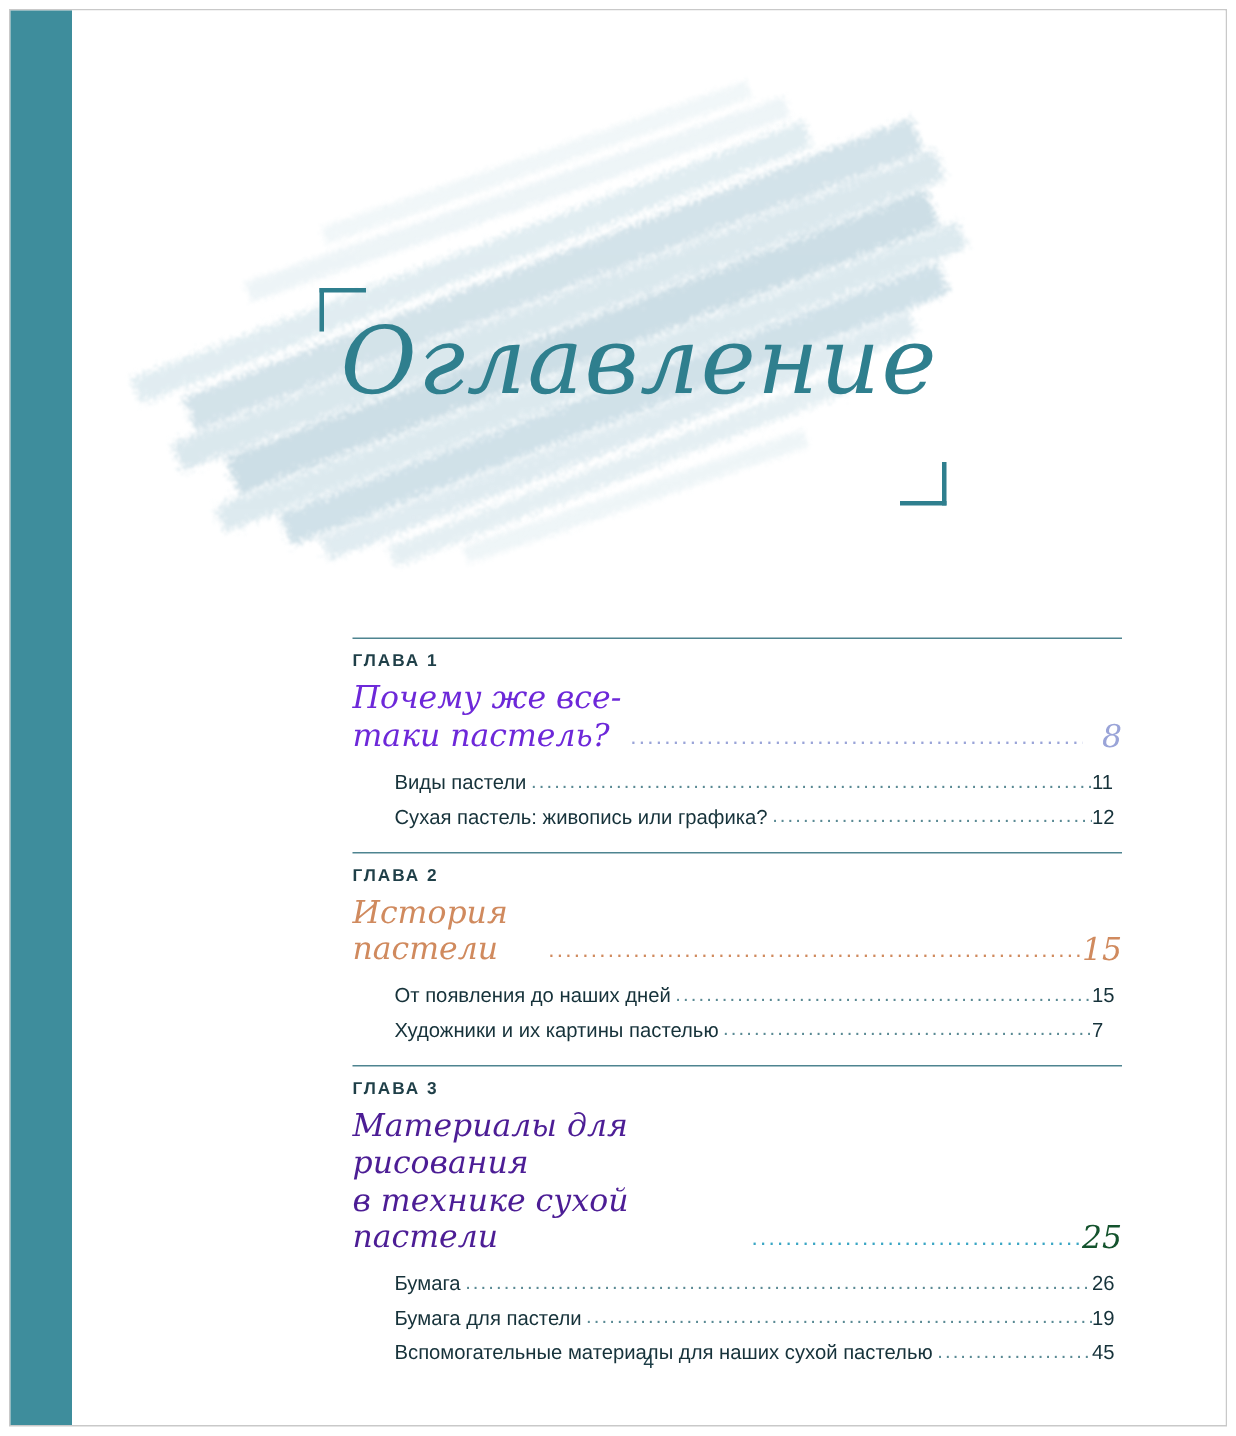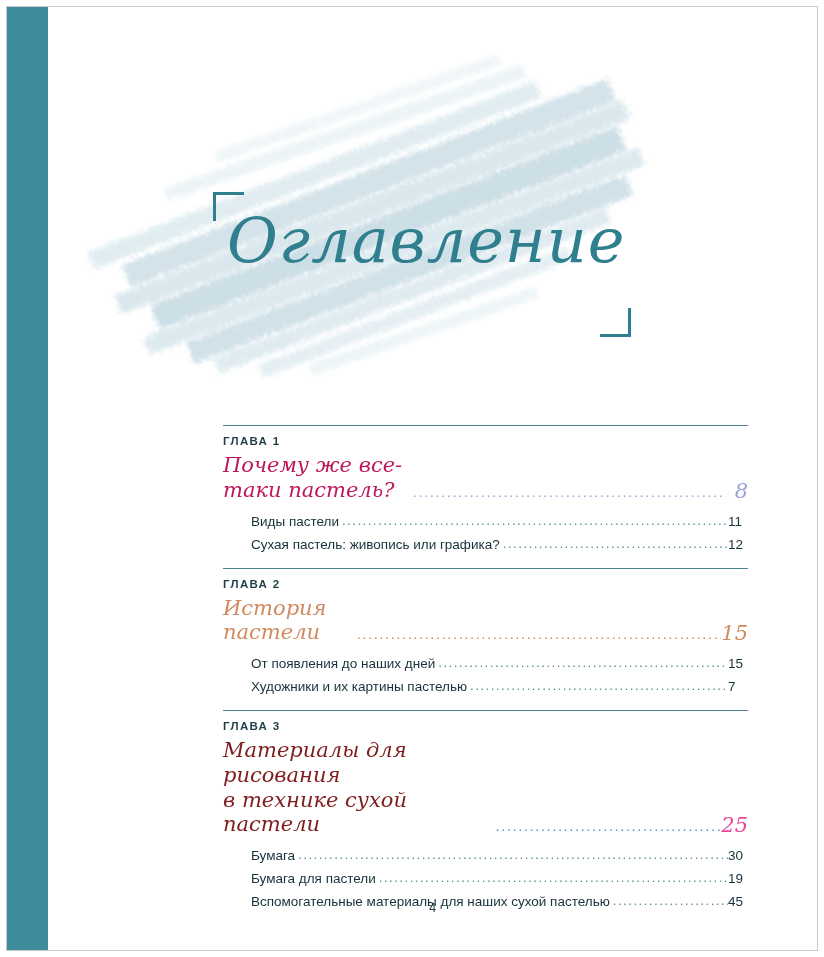--- a/index.html
+++ b/index.html
@@ -102,20 +102,21 @@
 
   
   .toc {
     position: absolute;
     left: 175px;
     top: 418px;
     width: 525px;
   }
   .chapter {
     margin-bottom: 2px;
+    margin-left: 12px;
   }
   .chapter-rule {
     height: 1px;
     background: #2f6f7d;
     opacity: 0.85;
     margin-bottom: 9px;
   }
   .chapter-kicker {
     font-size: 11.5px;
     font-weight: bold;
@@ -247,21 +248,21 @@
       <div class="title-bracket-br"></div>
       <div class="title-text">Оглавление</div>
     </div>
 
     <div class="toc">
 
       <div class="chapter">
         <div class="chapter-rule"></div>
         <div class="chapter-kicker">ГЛАВА 1</div>
         <div class="chapter-title-row">
-          <span class="chapter-title" style="color:#be185d">Почему же все-таки пастель?</span>
+          <span class="chapter-title" style="color:#6d28d9">Почему же все-таки пастель?</span>
           <span class="chapter-dots" style="color:#9aa4d8">......................................................................................................</span>
           <span class="chapter-page" style="color:#9aa4d8">8</span>
         </div>
         <ul class="sub-list">
           <li class="sub-item">
             <span class="sub-label">Виды пастели</span>
             <span class="sub-dots">................................................................................................................</span>
             <span class="sub-page">11</span>
           </li>
           <li class="sub-item">
@@ -291,30 +292,30 @@
             <span class="sub-dots">................................................................................................................</span>
             <span class="sub-page">7</span>
           </li>
         </ul>
       </div>
 
       <div class="chapter">
         <div class="chapter-rule"></div>
         <div class="chapter-kicker">ГЛАВА 3</div>
         <div class="chapter-title-row">
-          <span class="chapter-title" style="color:#7f1d1d">Материалы для рисования
+          <span class="chapter-title" style="color:#4c1d95">Материалы для рисования
 в технике сухой пастели</span>
           <span class="chapter-dots" style="color:#3aa6c4">.............................................</span>
-          <span class="chapter-page" style="color:#ec4899">25</span>
+          <span class="chapter-page" style="color:#14532d">25</span>
         </div>
         <ul class="sub-list">
           <li class="sub-item">
             <span class="sub-label">Бумага</span>
             <span class="sub-dots">................................................................................................................</span>
-            <span class="sub-page">30</span>
+            <span class="sub-page">26</span>
           </li>
           <li class="sub-item">
             <span class="sub-label">Бумага для пастели</span>
             <span class="sub-dots">................................................................................................................</span>
             <span class="sub-page">19</span>
           </li>
           <li class="sub-item">
             <span class="sub-label">Вспомогательные материалы для наших сухой пастелью</span>
             <span class="sub-dots">................................................................................................................</span>
             <span class="sub-page">45</span>

